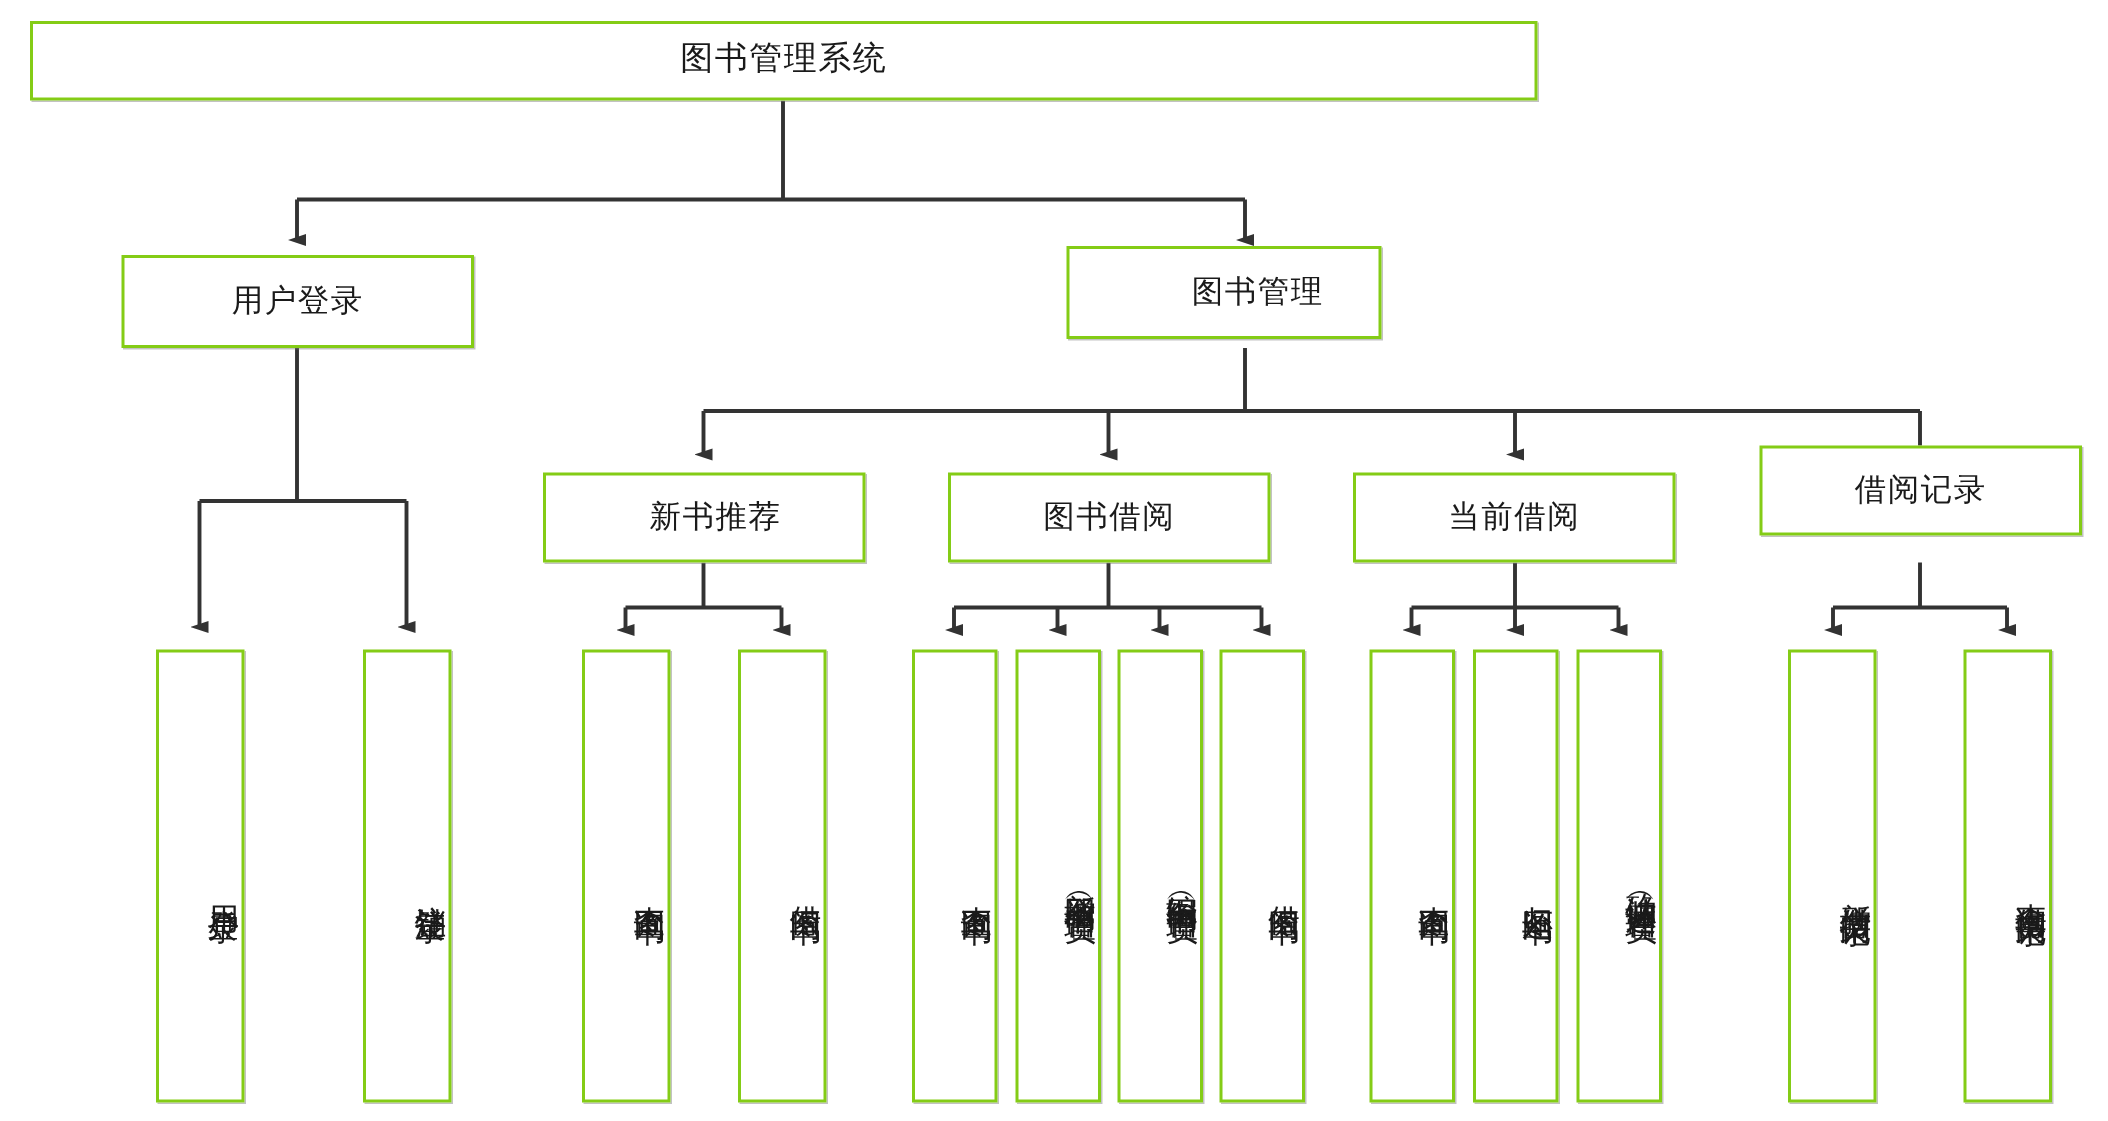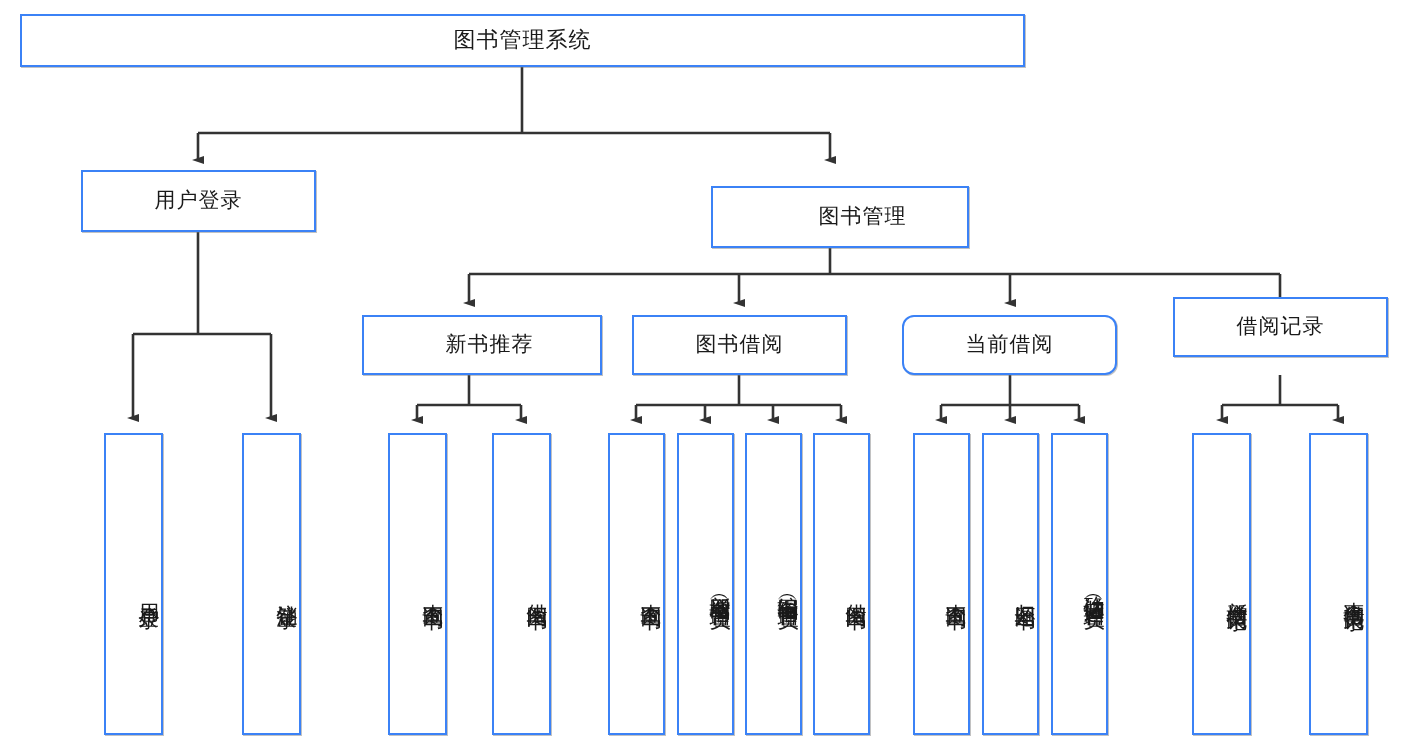--- a/index.html
+++ b/index.html
@@ -21,21 +21,21 @@
     position: absolute;
     left: 0;
     top: 0;
     width: 1405px;
     height: 747px;
     pointer-events: none;
   }
   .node {
     position: absolute;
     box-sizing: border-box;
-    border: 2px solid #3b82f6;
+    border: 2px solid #84cc16;
     background: #ffffff;
     display: flex;
     align-items: center;
     justify-content: center;
     color: #1a1a1a;
     box-shadow: 1px 1px 0 rgba(120,120,120,0.45);
   }
   .node.horiz {
     font-size: 21px;
     letter-spacing: 1px;
@@ -120,25 +120,25 @@
       <path d="M1280,375 L1280,405"></path>
       <path d="M1222,405 L1338,405"></path>
       <path d="M1222,405 L1222,420" marker-end="url(#arrow)"></path>
       <path d="M1338,405 L1338,420" marker-end="url(#arrow)"></path>
     </g>
   </svg>
 
   <div class="node horiz title" style="left:20px; top:14px; width:1005px; height:53px;">图书管理系统</div>
 
   <div class="node horiz" style="left:81px; top:170px; width:235px; height:62px;">用户登录</div>
-  <div class="node horiz" style="left:711px; top:186px; width:258px; height:62px;padding-left:45px;">图书管理</div>
+  <div class="node horiz" style="left:711px; top:164px; width:210px; height:62px;padding-left:45px;">图书管理</div>
 
-  <div class="node horiz" style="left:362px; top:315px; width:240px; height:60px;padding-left:15px;">新书推荐</div>
+  <div class="node horiz" style="left:362px; top:315px; width:215px; height:60px;padding-left:15px;">新书推荐</div>
   <div class="node horiz" style="left:632px; top:315px; width:215px; height:60px;">图书借阅</div>
-  <div class="node horiz" style="left:902px; top:315px; width:215px; height:60px;border-radius:12px;">当前借阅</div>
+  <div class="node horiz" style="left:902px; top:315px; width:215px; height:60px;">当前借阅</div>
   <div class="node horiz" style="left:1173px; top:297px; width:215px; height:60px;">借阅记录</div>
 
   <div class="node vert" style="left:104px; top:433px; width:59px; height:302px;">用户登录</div>
   <div class="node vert" style="left:242px; top:433px; width:59px; height:302px;">注销登录</div>
 
   <div class="node vert" style="left:388px; top:433px; width:59px; height:302px;">查询图书</div>
   <div class="node vert" style="left:492px; top:433px; width:59px; height:302px;">借阅图书</div>
 
   <div class="node vert" style="left:608px; top:433px; width:57px; height:302px;">查询图书</div>
   <div class="node vert long" style="left:677px; top:433px; width:57px; height:302px;">新增图书（管理员）</div>

